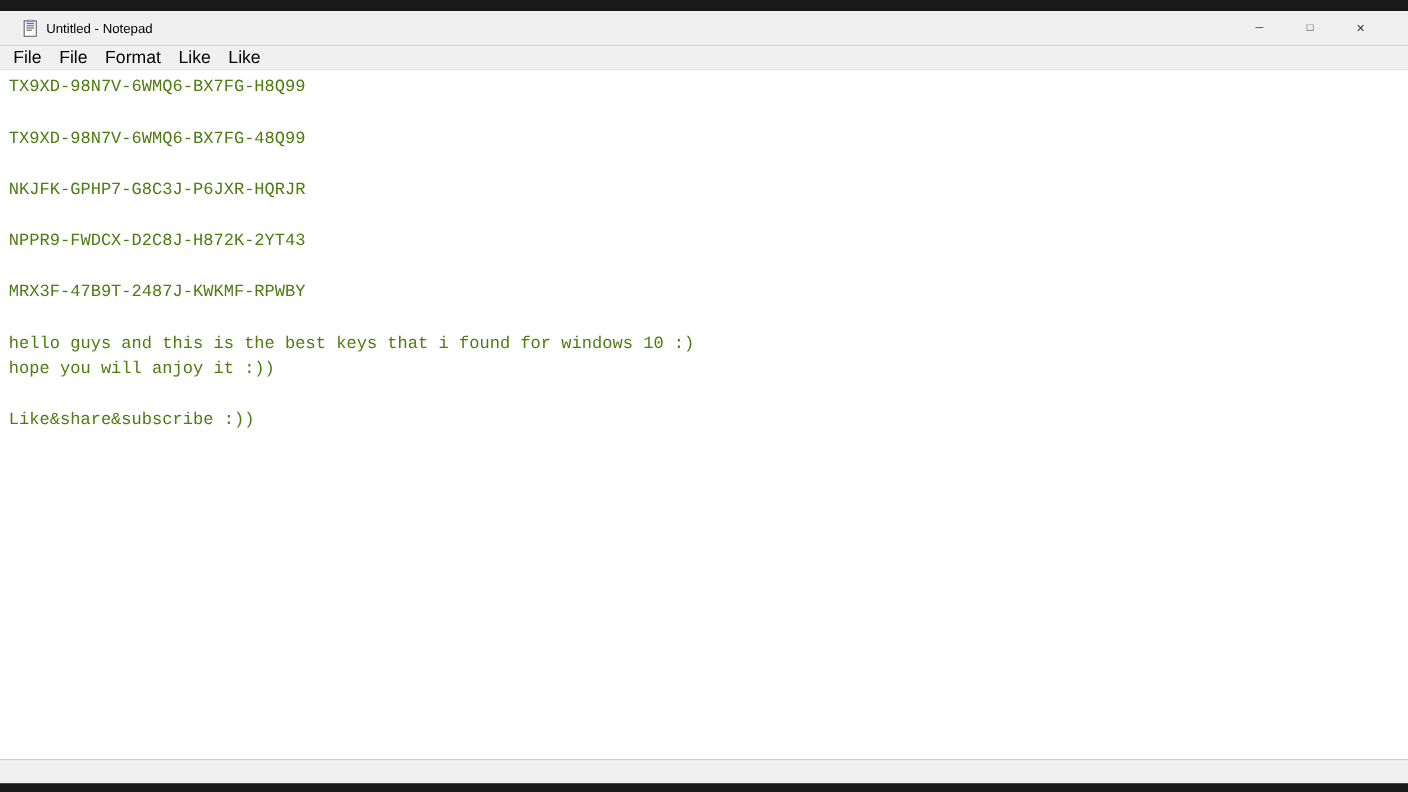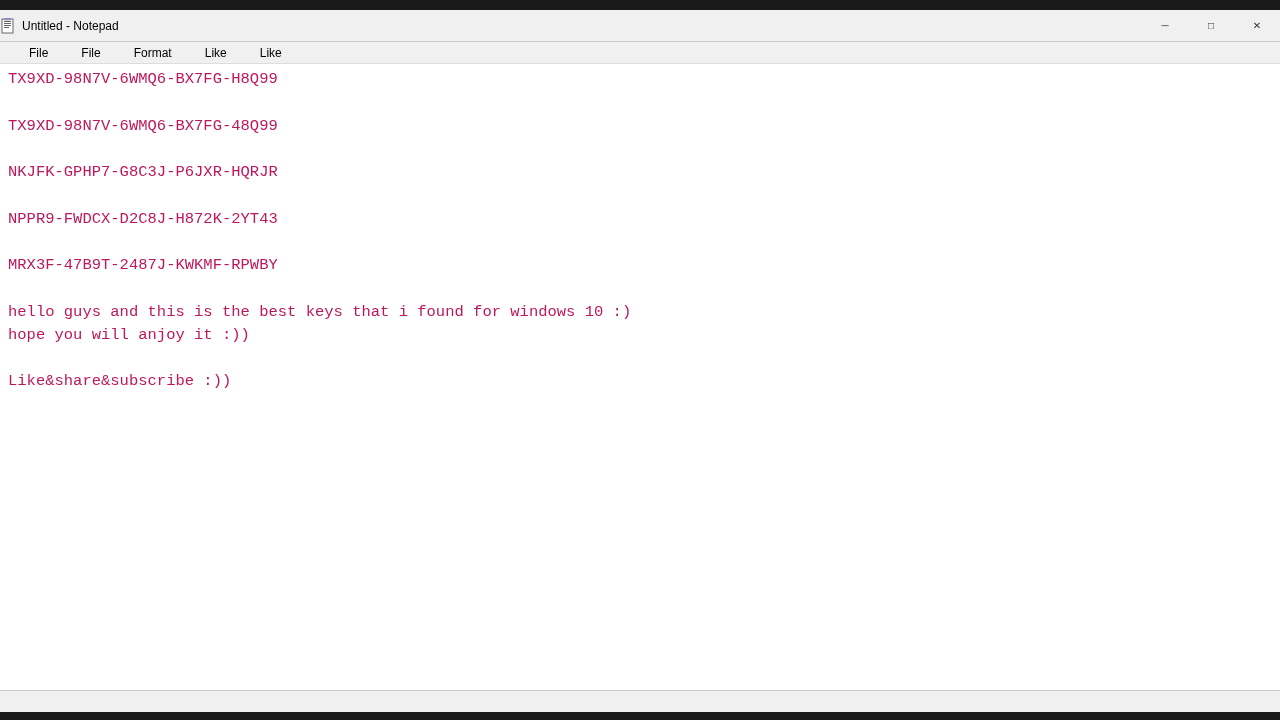--- a/index.html
+++ b/index.html
@@ -24,21 +24,21 @@
       display: flex;
       flex-direction: column;
     }
 
     
     .title-bar {
       background: #f0f0f0;
       height: 32px;
       display: flex;
       align-items: center;
-      padding: 0 0;
+      padding: 0 20px;
       border-bottom: 1px solid #ccc;
       flex-shrink: 0;
     }
 
     .title-bar-icon {
       width: 16px;
       height: 16px;
       margin-right: 6px;
       display: flex;
       align-items: center;
@@ -80,41 +80,40 @@
       height: 22px;
       display: flex;
       align-items: center;
       padding: 0 4px;
       border-bottom: 1px solid #ddd;
       flex-shrink: 0;
     }
 
     .menu-item {
       padding: 2px 8px;
-      font-size: 12px;
+      font-size: 16px;
       color: #000;
       cursor: pointer;
-      margin-left: 17px;
     }
 
     
     .text-area {
       flex: 1;
       background: #fff;
       overflow-y: scroll;
       overflow-x: hidden;
       padding: 4px 8px;
       position: relative;
     }
 
     .text-content {
       font-family: 'Courier New', Courier, monospace;
       font-size: 15.5px;
       line-height: 1.5;
-      color: #be185d;
+      color: #4d7c0f;
       white-space: pre;
       outline: none;
     }
 
     
     .text-area::-webkit-scrollbar {
       width: 17px;
     }
 
     .text-area::-webkit-scrollbar-track {

